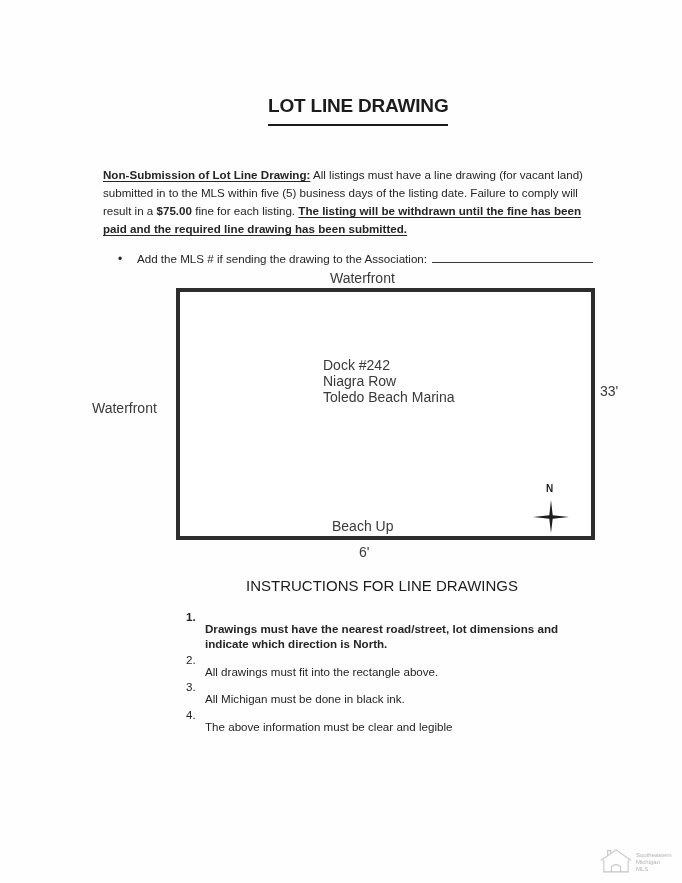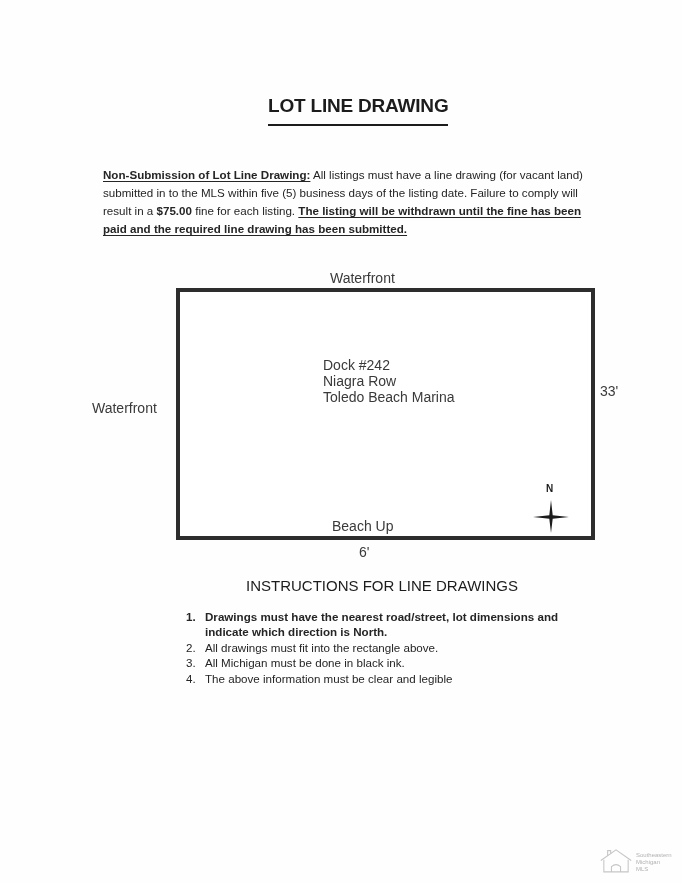--- a/index.html
+++ b/index.html
@@ -39,39 +39,42 @@
 
   
   .compass-n{top:483px;left:546px;font-size:10px;font-weight:700;color:#1c1c1c;}
   .compass{top:495px;left:529px;width:44px;height:44px;}
 
   
   .instr-heading{top:577px;left:246px;font-size:15px;font-weight:400;color:#1c1c1c;}
   .instr-list{top:609px;left:186px;width:412px;font-size:11.6px;line-height:15.4px;color:#252525;}
   .instr-item{display:flex;}
   .instr-item .num{width:19px;flex:0 0 19px;}
-  .instr-item .itext{max-width:372px;}
+  .instr-item .itext{max-width:372px;margin-top:12px;}
   .instr-item.bold .itext,.instr-item.bold .num{font-weight:700;}
 
   
   .wm{top:843px;left:597px;width:85px;height:40px;}
   .wm-house{position:absolute;top:2px;left:0;}
   .wm-text{position:absolute;top:9px;left:39px;font-size:6px;line-height:7px;color:#b2b2b2;}
 </style>
 </head>
 <body>
 
 <div class="page">
 
   <div class="abs title">
     <span class="u2">LOT LINE DRAWING</span>
   </div>
 
   <p class="abs policy"><span class="b u">Non-Submission of Lot Line Drawing:</span><span>  All listings must have a line drawing (for vacant land) submitted in to the MLS within five (5) business days of the listing date. Failure to comply will result in a </span><span class="b">$75.00</span><span> fine for each listing. </span><span class="b u">The listing will be withdrawn until the fine has been paid and the required line drawing has been submitted.</span></p>
 
+  <div class="abs bullet">
+    <span class="marker">•</span><span>Add the MLS # if sending the drawing to the Association:</span><span class="blank"></span>
+  </div>
 
   <div class="abs lot-rect"></div>
 
   <div class="abs d-label wf-top">Waterfront</div>
   <div class="abs d-label wf-left">Waterfront</div>
   <div class="abs d-label dim-right">33'</div>
   <div class="abs d-label drive-up">Beach Up</div>
   <div class="abs d-label dim-bottom">6'</div>
 
   <div class="abs lot-content">

